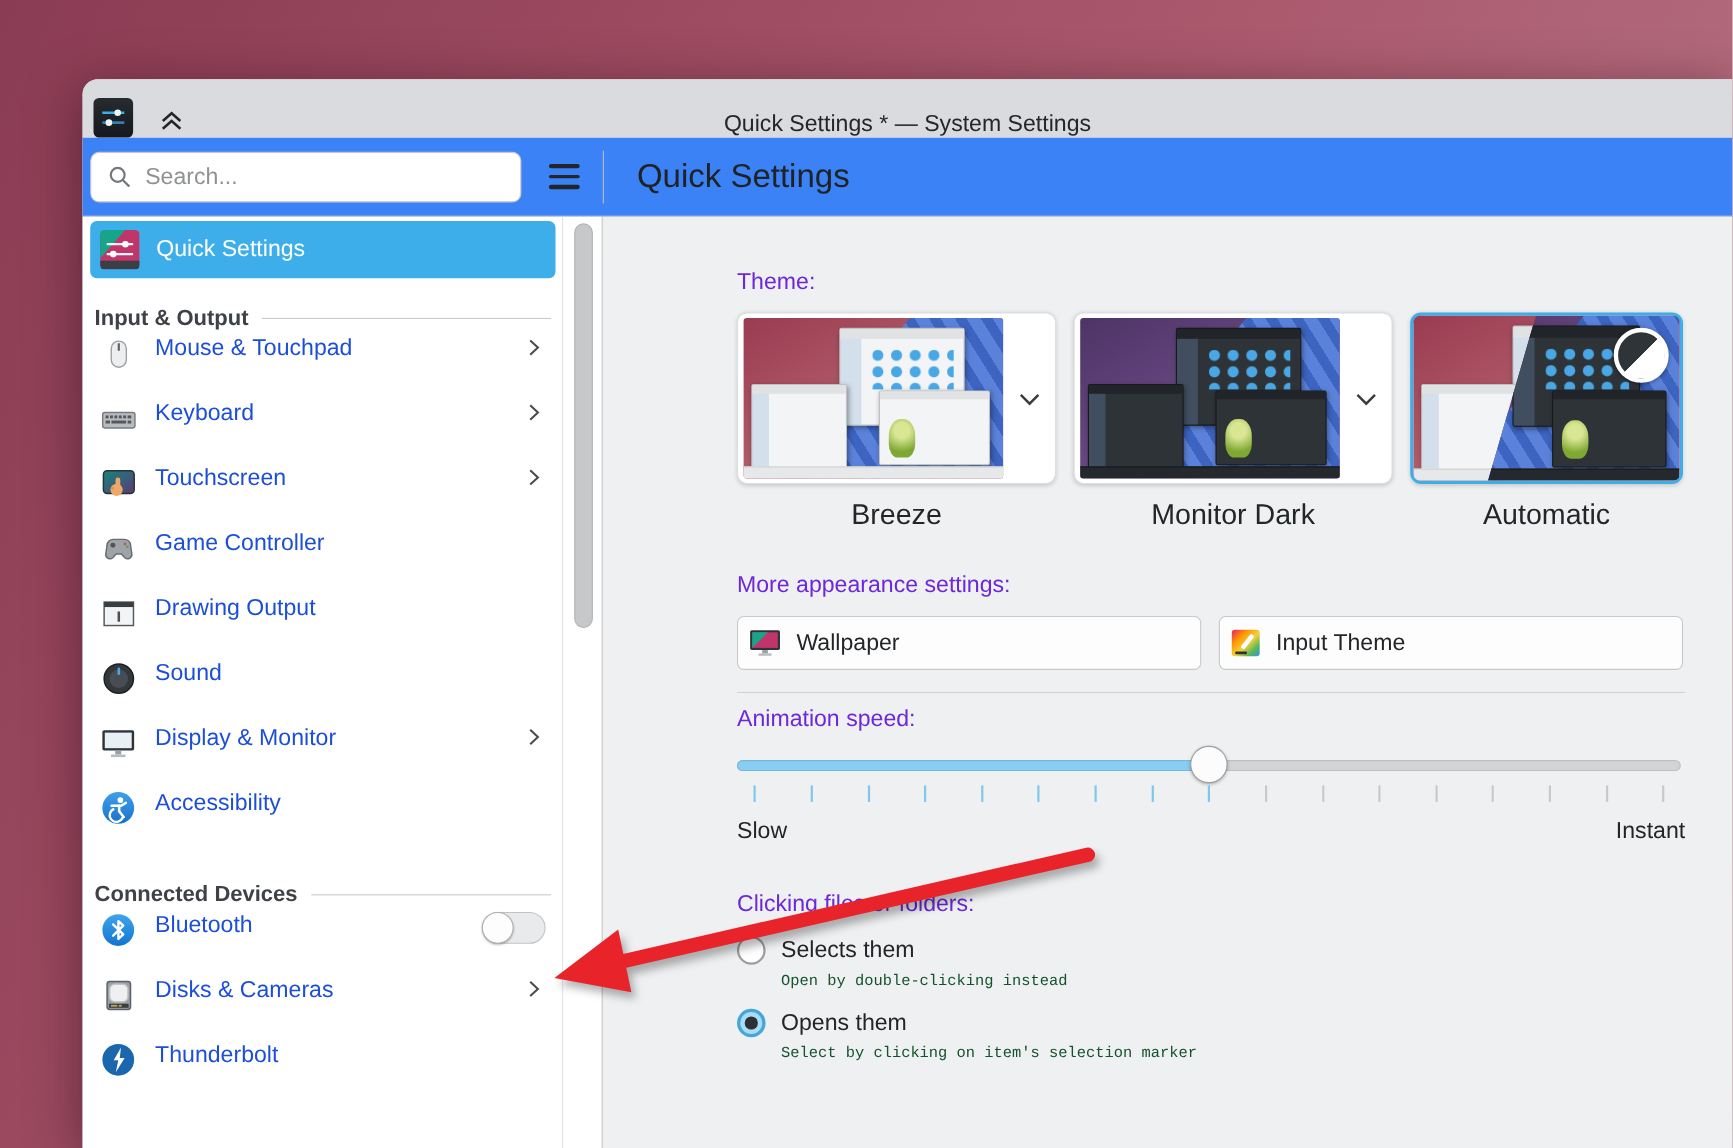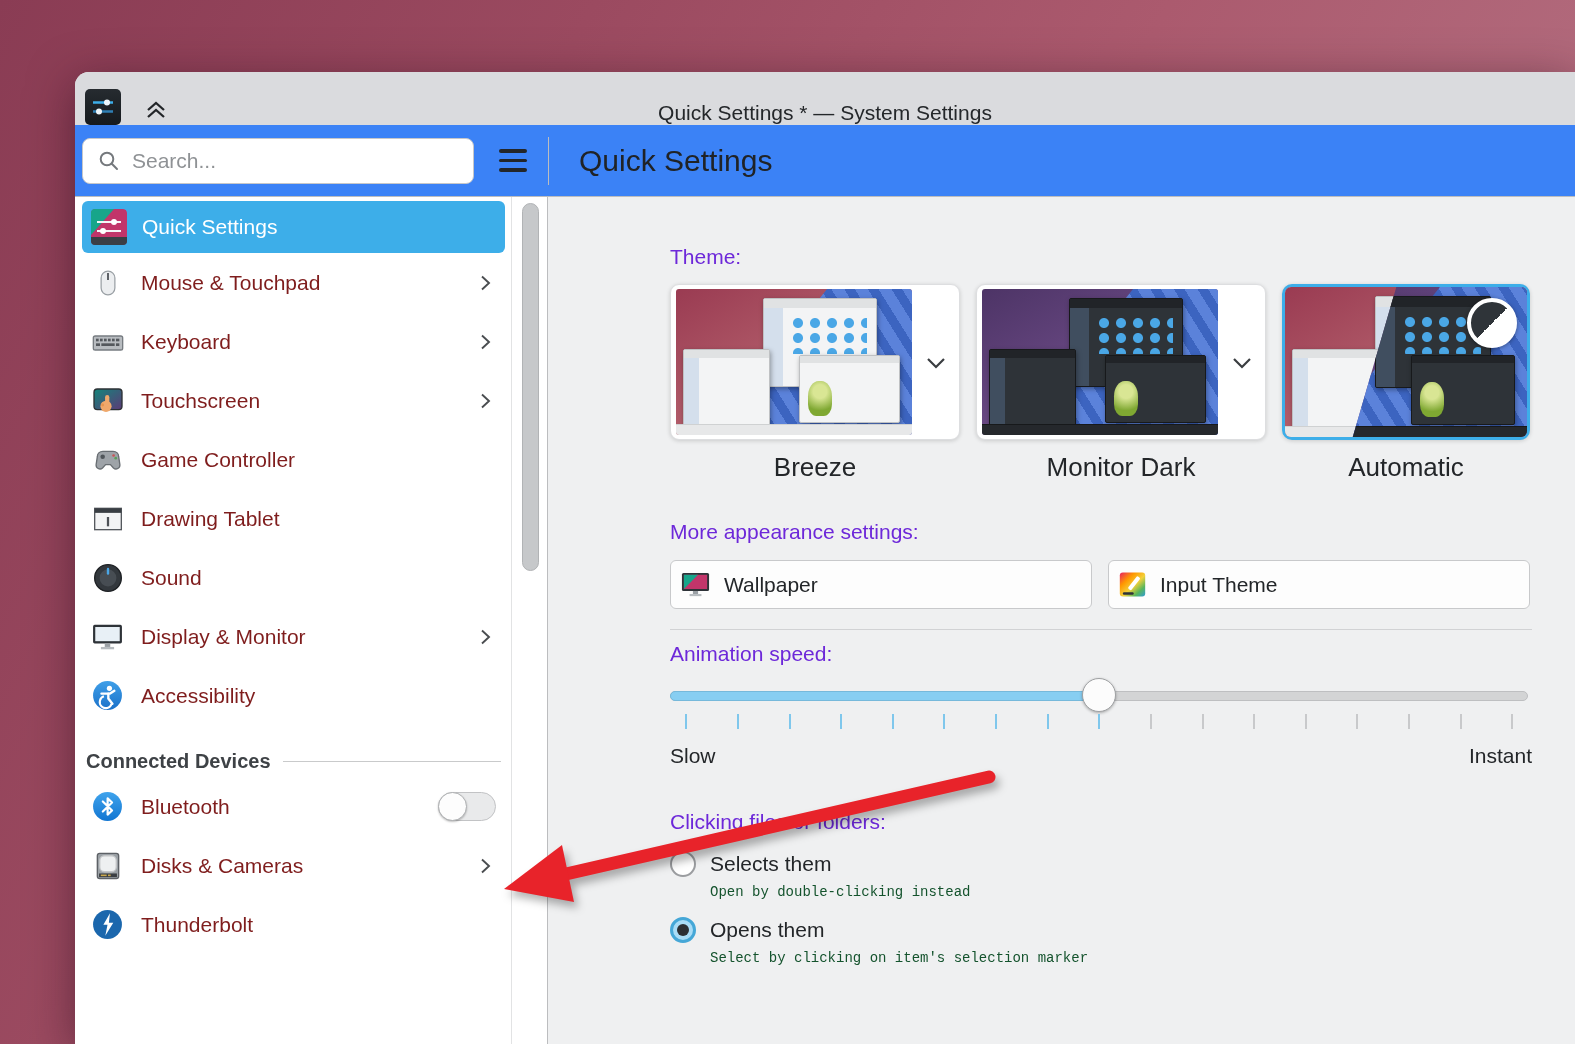--- a/index.html
+++ b/index.html
@@ -28,21 +28,21 @@
   .page-title{font-size:30px;font-weight:400;color:#202326;margin-left:30px;}
   .body-row{display:flex;height:847px;}
   
   .sidebar{width:437px;background:#fff;border-right:1px solid #e2e3e4;box-sizing:border-box;padding:4px 6px 0 7px;overflow:hidden;}
   .scroll-lane{width:35px;background:#fff;border-right:1px solid #bcbdbf;position:relative;flex:0 0 auto;}
   .scroll-thumb{position:absolute;left:10px;top:6px;width:15px;height:366px;background:#c6c8ca;border:1px solid #b1b3b5;border-radius:9px;}
   .sel-item{height:52px;background:#3daee9;border-radius:6px;display:flex;align-items:center;gap:15px;padding:0 9px;color:#fff;font-size:21px;}
   .qs-ic{width:36px;height:36px;border-radius:4px;overflow:hidden;flex:0 0 auto;}
   .section-h{display:flex;align-items:center;gap:12px;margin:25px 4px 4px 4px;font-weight:bold;font-size:20px;color:#3e4246;}
   .section-h::after{content:"";flex:1;height:1px;background:#c9cacb;}
-  .side-row{height:59px;display:flex;align-items:center;gap:17px;padding:0 9px;font-size:21px;color:#7f1d1d;}
+  .side-row{height:59px;display:flex;align-items:flex-start;gap:17px;padding:0 9px;font-size:21px;color:#1d4ed8;}
   .side-row .ic{width:33px;height:33px;flex:0 0 auto;display:flex;align-items:center;justify-content:center;}
   .side-row .end{margin-left:auto;display:flex;align-items:center;}
   .toggle{width:58px;height:29px;border-radius:15px;background:#e9eaeb;border:1px solid #c2c3c5;position:relative;box-sizing:border-box;}
   .toggle .knob{position:absolute;left:-1px;top:-1px;width:29px;height:29px;border-radius:50%;background:#fdfdfd;border:1px solid #aeb0b2;box-sizing:border-box;box-shadow:0 1px 2px rgba(0,0,0,.25);}
   
   .content{flex:1;background:#eff0f1;padding:48px 0 0 122px;position:relative;box-sizing:border-box;}
   .c-label{font-size:21px;color:#6d28d9;}
   .cards{display:flex;gap:16px;margin-top:15px;}
   .card-wrap{display:flex;flex-direction:column;align-items:center;}
   .card{width:290px;height:156px;background:#fff;border:1px solid #dddee0;border-radius:9px;box-shadow:0 1px 4px rgba(0,0,0,.16);
@@ -159,20 +159,23 @@
             <rect x="0" y="28" width="36" height="8" fill="#3a3f45"></rect>
             <line x1="6" y1="13" x2="30" y2="13" stroke="#f4f6f8" stroke-width="2"></line>
             <circle cx="23" cy="13" r="3" fill="#fff"></circle>
             <line x1="6" y1="22" x2="30" y2="22" stroke="#f4f6f8" stroke-width="2"></line>
             <circle cx="12" cy="22" r="3" fill="#fff"></circle>
           </svg>
         </div>
         <span>Quick Settings</span>
       </div>
 
+      <div class="section-h">
+        <span>Input &amp; Output</span>
+      </div>
 
       <div class="side-row">
         <span class="ic">
           <svg width="30" height="30" viewBox="0 0 24 24">
                 <rect x="6.5" y="2.5" width="11" height="19" rx="5.5" fill="#eceef0" stroke="#9aa0a5"></rect>
                 <line x1="12" y1="4" x2="12" y2="9.5" stroke="#5f6368" stroke-width="1.6"></line>
               </svg>
         </span>
         <span>Mouse &amp; Touchpad</span>
         <span class="end">
@@ -243,21 +246,21 @@
       </div>
 
       <div class="side-row">
         <span class="ic">
           <svg width="32" height="32" viewBox="0 0 24 24">
                 <rect x="2" y="4" width="20" height="16" fill="#f3f4f5" stroke="#55595e"></rect>
                 <rect x="2" y="4" width="20" height="3.4" fill="#393e43"></rect>
                 <line x1="12" y1="10.5" x2="12" y2="17.5" stroke="#4d5156" stroke-width="1.7"></line>
               </svg>
         </span>
-        <span>Drawing Tablet</span>
+        <span>Drawing Output</span>
       </div>
 
       <div class="side-row">
         <span class="ic">
           <svg width="32" height="32" viewBox="0 0 24 24">
                 <circle cx="12" cy="12" r="10" fill="#33383d" stroke="#1d2023"></circle>
                 <circle cx="12" cy="12" r="6.3" fill="#474d53"></circle>
                 <rect x="11.1" y="4.3" width="1.8" height="5.2" rx="0.9" fill="#4aa7e6"></rect>
               </svg>
         </span>

